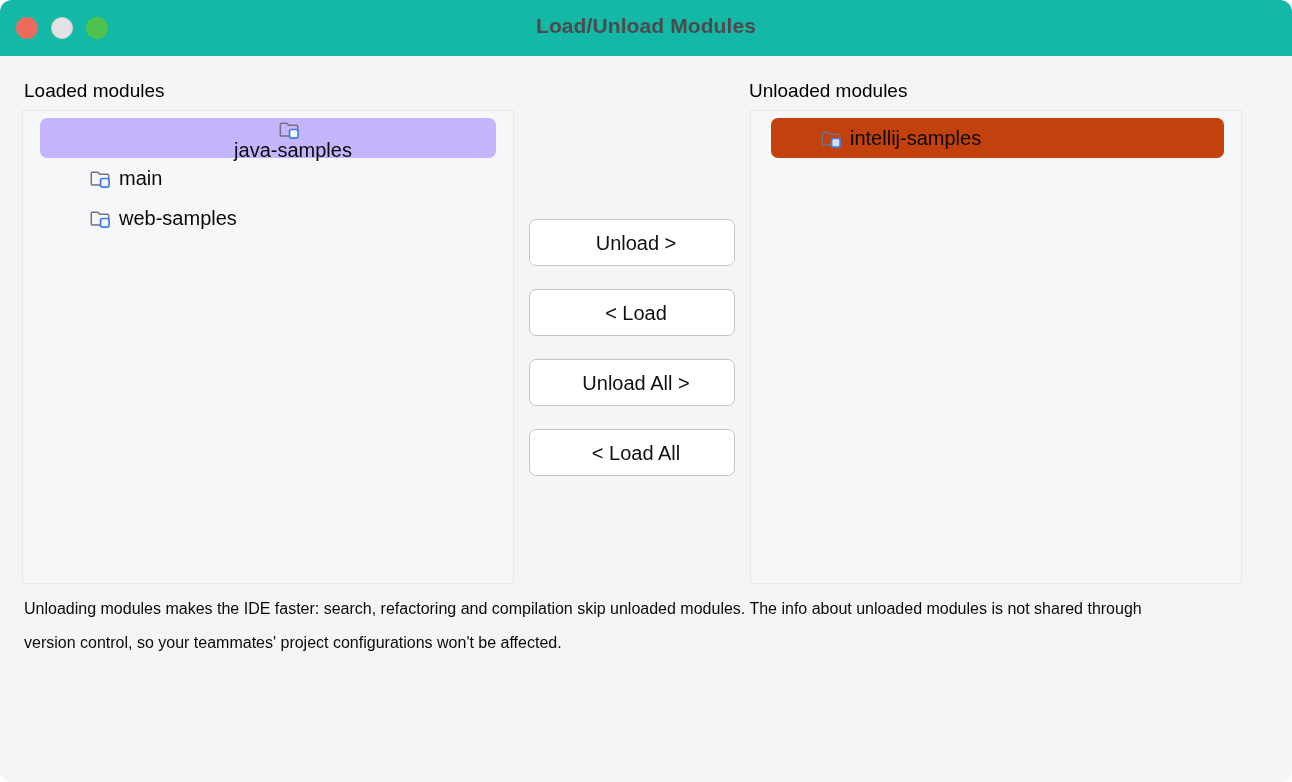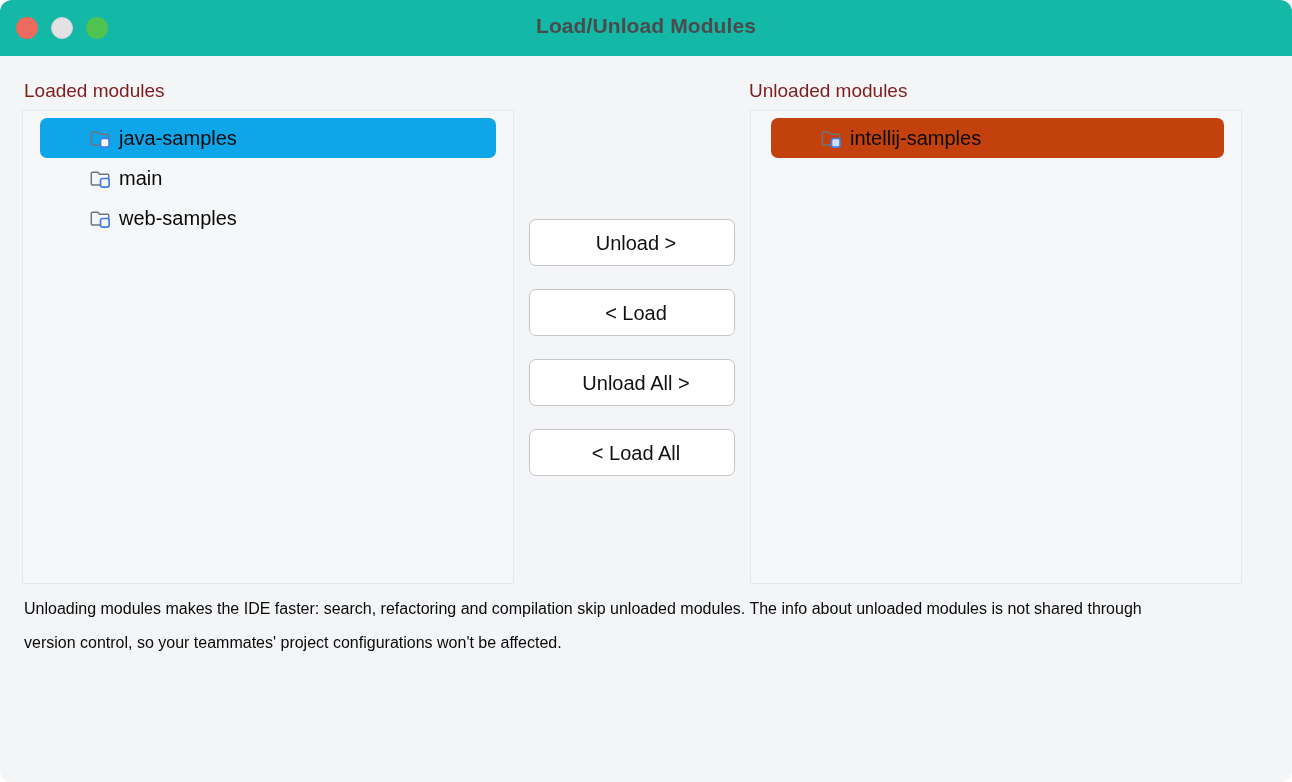--- a/index.html
+++ b/index.html
@@ -55,21 +55,21 @@
     font-size: 21px;
     font-weight: bold;
     color: #4b4b4d;
     letter-spacing: 0.1px;
   }
 
   
   .section-label {
     position: absolute;
     font-size: 19px;
-    color: #7f1d1d;
+    color: #000000;
     white-space: nowrap;
   }
   #label-loaded   { left: 24px;  top: 80px; }
   #label-unloaded { left: 749px; top: 80px; }
 
   
   .list-panel {
     position: absolute;
     top: 110px;
     height: 474px;
@@ -85,21 +85,21 @@
     height: 40px;
     margin: 0 17px;
     display: flex;
     align-items: center;
     border-radius: 7px;
     padding-left: 50px;
     cursor: default;
   }
   #panel-loaded .list-row:first-child { margin-top: 7px; }
   #panel-unloaded .list-row:first-child { margin-top: 7px; }
-  .list-row.selected-gray { background: #0ea5e9; }
+  .list-row.selected-gray { background: #c4b5fd; flex-direction: column; }
   .list-row.selected-blue { background: #c2410c; margin-left: 20px; }
 
   .row-label {
     font-size: 20px;
     color: #0a0a0a;
     white-space: nowrap;
     line-height: 1;
   }
 
   

